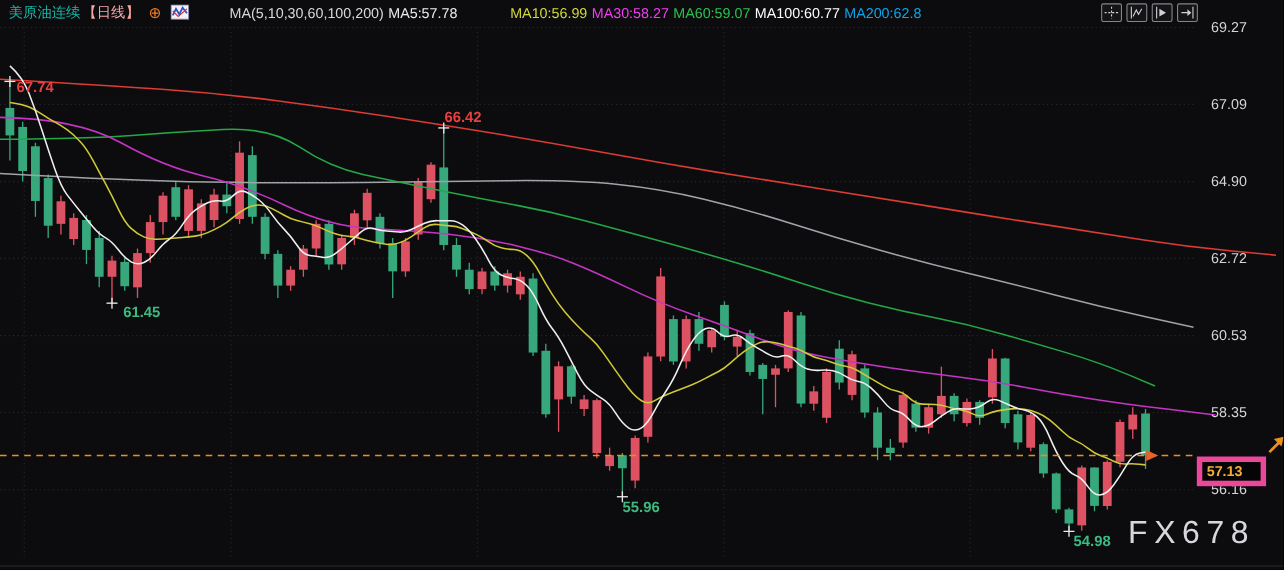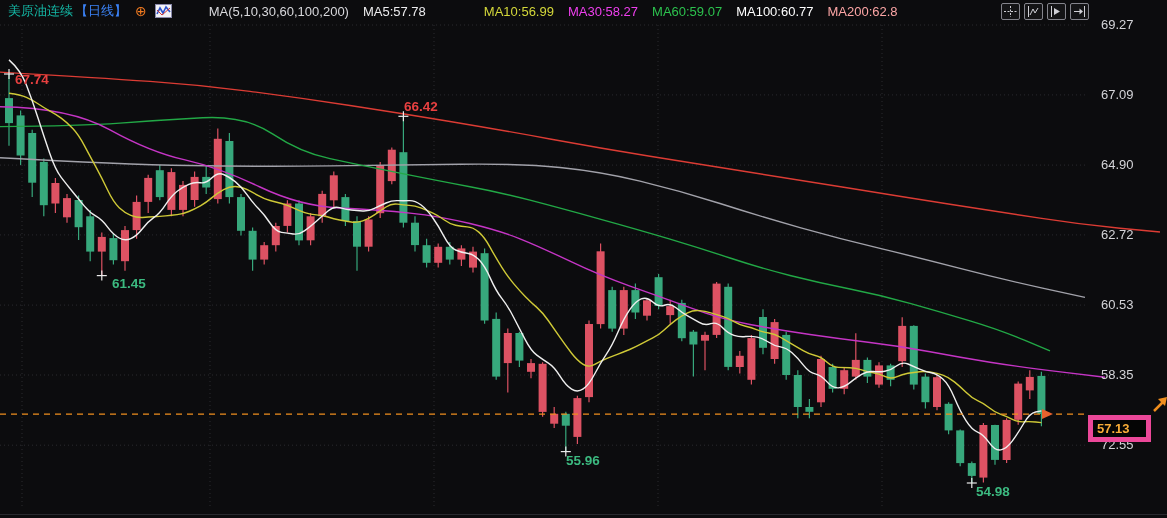--- a/index.html
+++ b/index.html
@@ -2,25 +2,25 @@
 <html><head>
 <meta charset="utf-8">
 <style>
   html,body{margin:0;padding:0;background:#000;}
   #stage{position:relative;width:1167px;height:518px;background:#0c0c0e;overflow:hidden;
          font-family:"Liberation Sans","DejaVu Sans",sans-serif;}
   #chart-svg{position:absolute;left:0;top:0;}
   .hdr{position:absolute;left:0;top:0;width:1167px;height:22px;display:flex;align-items:center;
        font-size:13px;white-space:nowrap;z-index:5;}
   .hdr .sym{color:#14b8a6;margin-left:8px;}
-  .hdr .per{color:#3b82f6;margin-left:2px;}
+  .hdr .per{color:#fca5a5;margin-left:2px;}
   .hdr .plus{color:#f07a20;margin-left:8px;font-size:14px;cursor:pointer;}
   .hdr .mini{margin-left:8px;display:inline-flex;cursor:pointer;}
   .hdr .malbl{color:#d8d8dc;margin-left:10px;padding-left:27px;}
-  .hdr .maval{margin-left:14px;}
+  .hdr .maval{margin-left:4px;}
   .toolbar{position:absolute;right:78px;top:3px;display:flex;gap:4px;z-index:6;}
   .tbox{width:17px;height:15px;border:1px solid #84848c;border-radius:2px;display:flex;
         align-items:center;justify-content:center;cursor:pointer;background:#141416;}
   .axis-tick{position:absolute;left:1094px;color:#d4d4d8;font-size:13px;z-index:4;}
   #pricebox{position:absolute;left:1088px;top:415px;width:49px;height:17px;border:5px solid #ec4899;
         background:#050505;color:#f8ac38;font-size:13px;font-weight:bold;line-height:17px;
         padding-left:4px;z-index:6;}
   #watermark{position:absolute;right:26px;bottom:16px;color:#e2e2e8;font-size:29px;
         letter-spacing:6px;opacity:.95;z-index:3;}
   #axiscol{position:absolute;right:0;top:22px;width:80px;height:496px;z-index:2;cursor:ns-resize;}
@@ -277,21 +277,21 @@
         <polyline points="2,10 5,4 8,9 11,3 15,8" fill="none" stroke="#2a52cc" stroke-width="1.6"></polyline>
         <polyline points="2,6 7,11 15,4" fill="none" stroke="#cc3333" stroke-width="1"></polyline>
       </svg>
     </span>
     <span class="malbl">MA(5,10,30,60,100,200)</span>
     <span class="maval" style="color: rgb(236, 236, 238);">MA5:57.78</span>
     <span class="maval" style="color: rgb(212, 216, 58); padding-left: 44px;">MA10:56.99</span>
     <span class="maval" style="color: rgb(238, 63, 238);">MA30:58.27</span>
     <span class="maval" style="color: rgb(44, 194, 78);">MA60:59.07</span>
     <span class="maval" style="color: #ffffff;">MA100:60.77</span>
-    <span class="maval" style="color: #fca5a5;">MA200:62.8</span>
+    <span class="maval" style="color: #0ea5e9;">MA200:62.8</span>
   </div>
 
   <div class="toolbar">
     <div class="tbox">
       <svg width="13" height="11" viewBox="0 0 13 11">
         <line x1="6.5" y1="0" x2="6.5" y2="11" stroke="#d0d0d6" stroke-dasharray="2,1.5"></line>
         <line x1="0" y1="5.5" x2="13" y2="5.5" stroke="#d0d0d6" stroke-dasharray="2,1.5"></line>
       </svg>
     </div>
     <div class="tbox">
@@ -315,18 +315,19 @@
     </div>
   </div>
 
   <div id="axiscol">
       <div class="axis-tick" style="position: absolute; left: 14px; top: -5px;">69.27</div>
       <div class="axis-tick" style="position: absolute; left: 14px; top: 64.869px;">67.09</div>
       <div class="axis-tick" style="position: absolute; left: 14px; top: 135.058px;">64.90</div>
       <div class="axis-tick" style="position: absolute; left: 14px; top: 204.927px;">62.72</div>
       <div class="axis-tick" style="position: absolute; left: 14px; top: 275.117px;">60.53</div>
       <div class="axis-tick" style="position: absolute; left: 14px; top: 344.986px;">58.35</div>
-      <div class="axis-tick" style="position: absolute; left: 14px; top: 415.175px;">72.55</div>
+      <div class="axis-tick" style="position: absolute; left: 14px; top: 415.175px;">56.16</div>
     </div>
 
   <div id="pricebox">57.13</div>
 
+  <div id="watermark">FX678</div>
 </div>
 
 </body></html>

